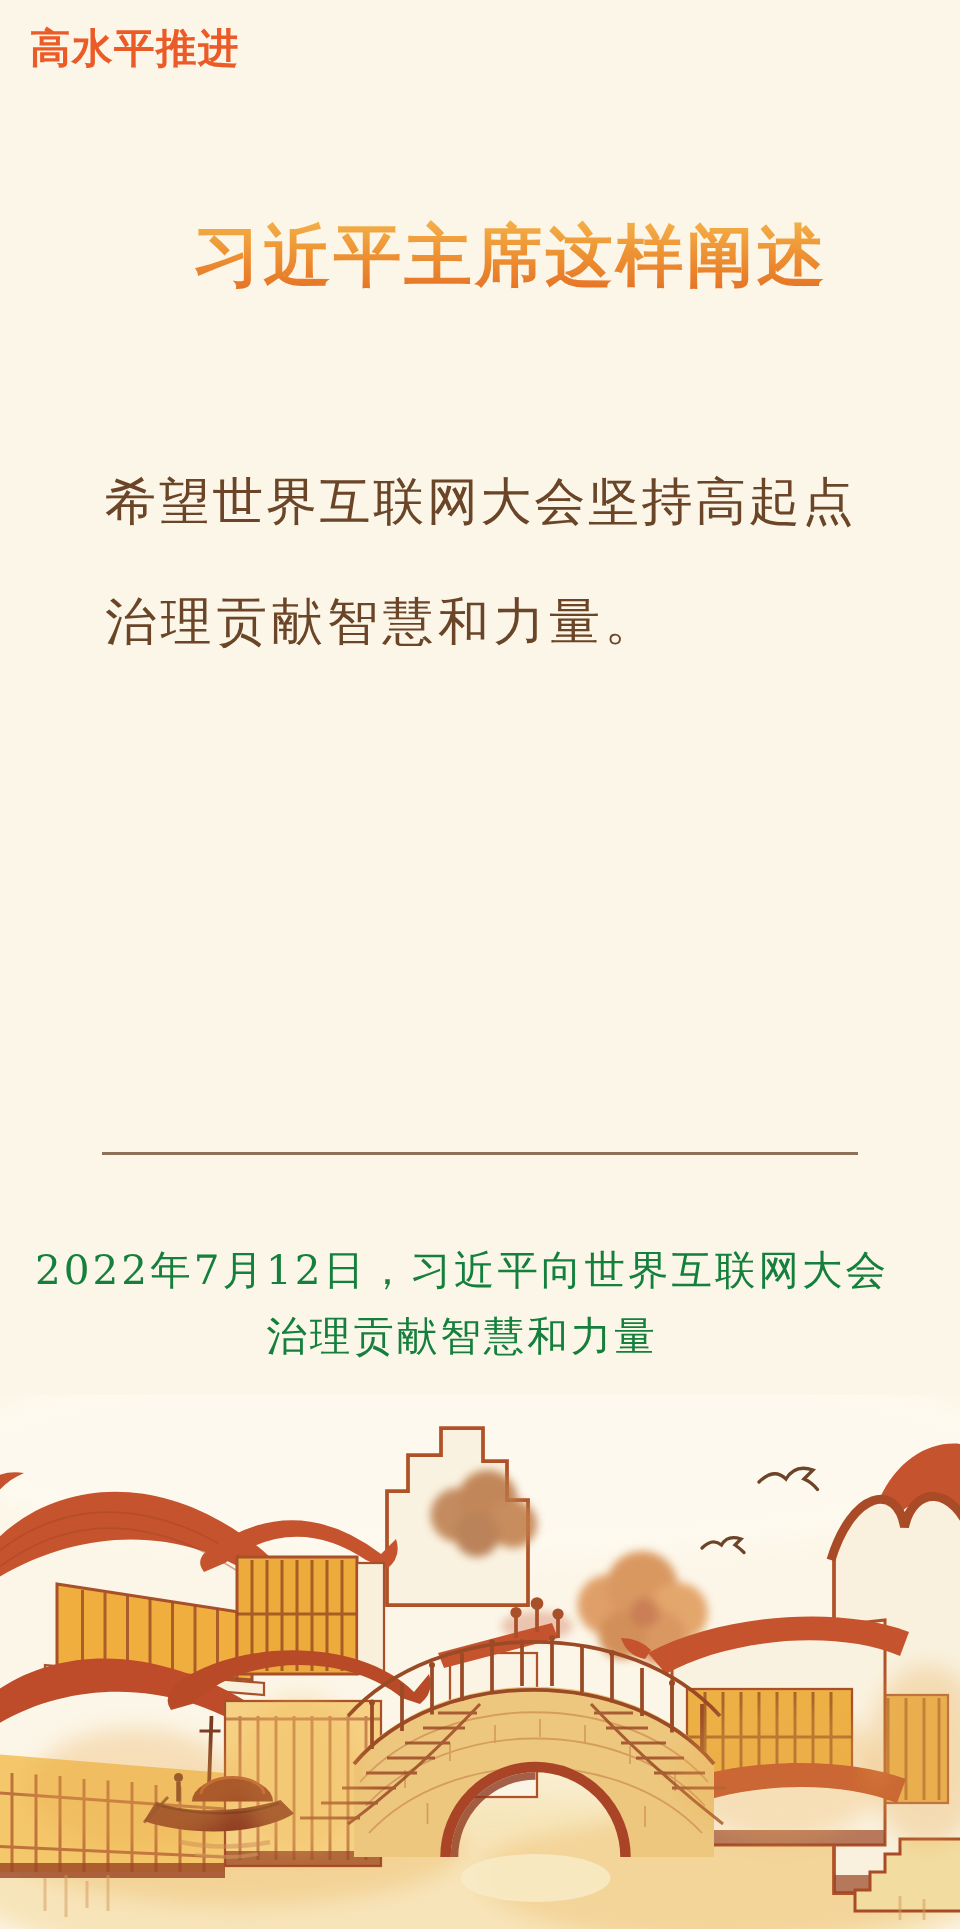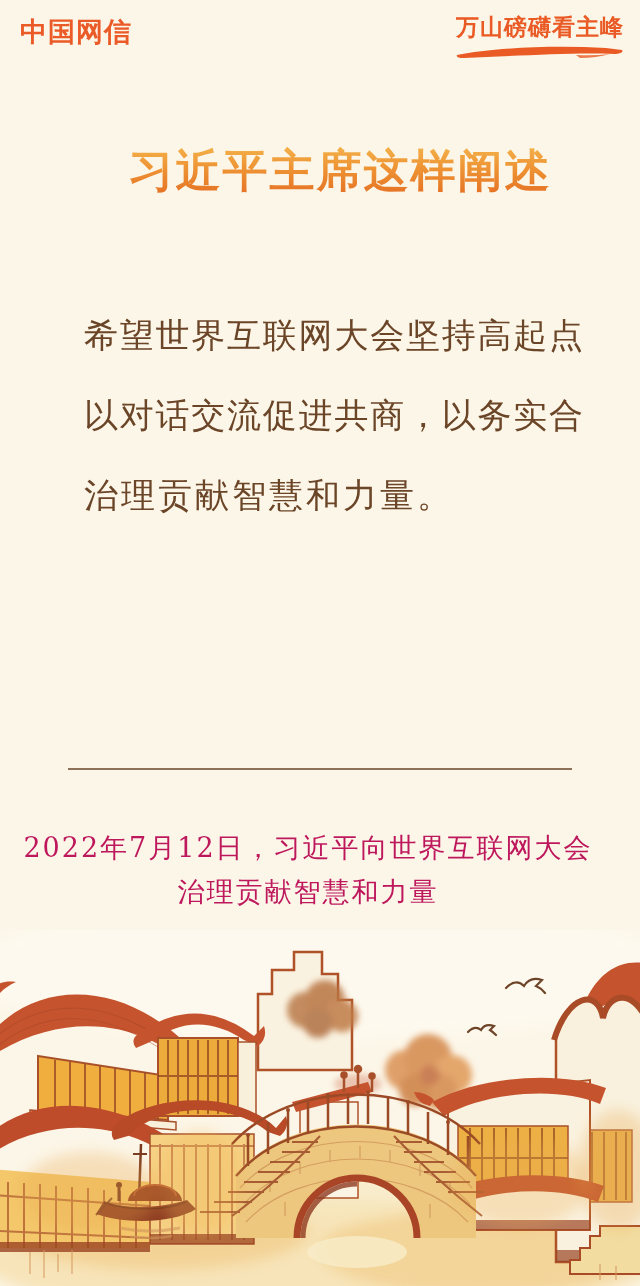--- a/index.html
+++ b/index.html
@@ -26,64 +26,56 @@
     font-weight:bold;font-size:45px;line-height:66px;letter-spacing:2px;
     background:linear-gradient(180deg,#F5BC52 0%,#EE9434 45%,#E2661F 100%);
     -webkit-background-clip:text;background-clip:text;
     color:transparent;
     margin-left:20px;
   }
   
   .quote{
     position:absolute;top:295px;left:70px;width:500px;
     font-family:"DejaVu Serif","Liberation Serif",serif;
-    font-size:34px;color:#6B4527;margin-left:14px;
+    font-size:34px;color:#6B4527;
   }
   .quote-line{
     height:80px;line-height:80px;
     text-align:justify;text-align-last:justify;
     letter-spacing:1px;
   }
   .quote-line:last-child{text-align-last:left;letter-spacing:3px;}
   
   .divider{
     position:absolute;top:768px;left:68px;width:504px;height:2px;
     background:#8D7158;border:none;margin:0;
   }
   
   .attribution{
     position:absolute;top:826px;left:0;width:616px;text-align:center;
     font-family:"DejaVu Serif","Liberation Serif",serif;
-    font-size:27px;line-height:44px;color:#be185d;letter-spacing:2px;
+    font-size:27px;line-height:44px;color:#15803d;letter-spacing:2px;
   }
   
   .illustration{position:absolute;left:0;top:930px;width:640px;height:356px;}
 </style>
 </head>
 <body>
 
 <div class="poster">
 
-  <div class="brand">中国网信</div>
-
-  <div class="slogan-wrap">
-    <span class="slogan">万山磅礴看主峰</span>
-    <svg class="slogan-underline" width="168" height="14" viewBox="0 0 168 14">
-      <path d="M1,9 C 35,2 95,-1 150,2 L 166,4 C 168,6 164,8 158,8 C 120,6 60,10 8,12 C 3,12 0,11 1,9 Z" fill="#E95A24"></path>
-      <path d="M120,9 q 18,1 34,-1 q -14,4 -30,4 Z" fill="#E95A24" opacity="0.8"></path>
-    </svg>
-  </div>
+  <div class="brand">高水平推进</div>
+
 
   <h1 class="title">
     <span>习近平主席这样阐述</span><br>
   </h1>
 
   <div class="quote">
     <div class="quote-line">希望世界互联网大会坚持高起点</div>
-    <div class="quote-line">以对话交流促进共商，以务实合</div>
     <div class="quote-line">治理贡献智慧和力量。</div>
   </div>
 
   <hr class="divider">
 
   <div class="attribution">
     <span>2022年7月12日，习近平向世界互联网大会</span><br>
     <span>治理贡献智慧和力量</span>
   </div>
 

